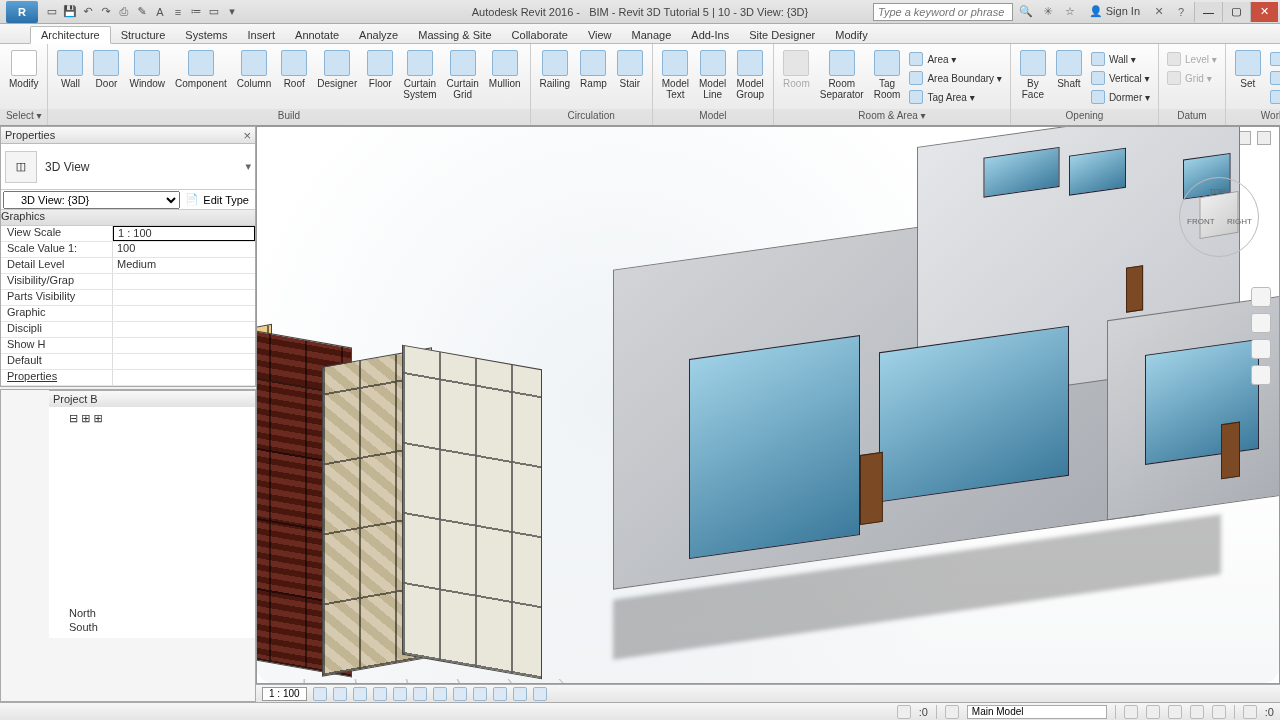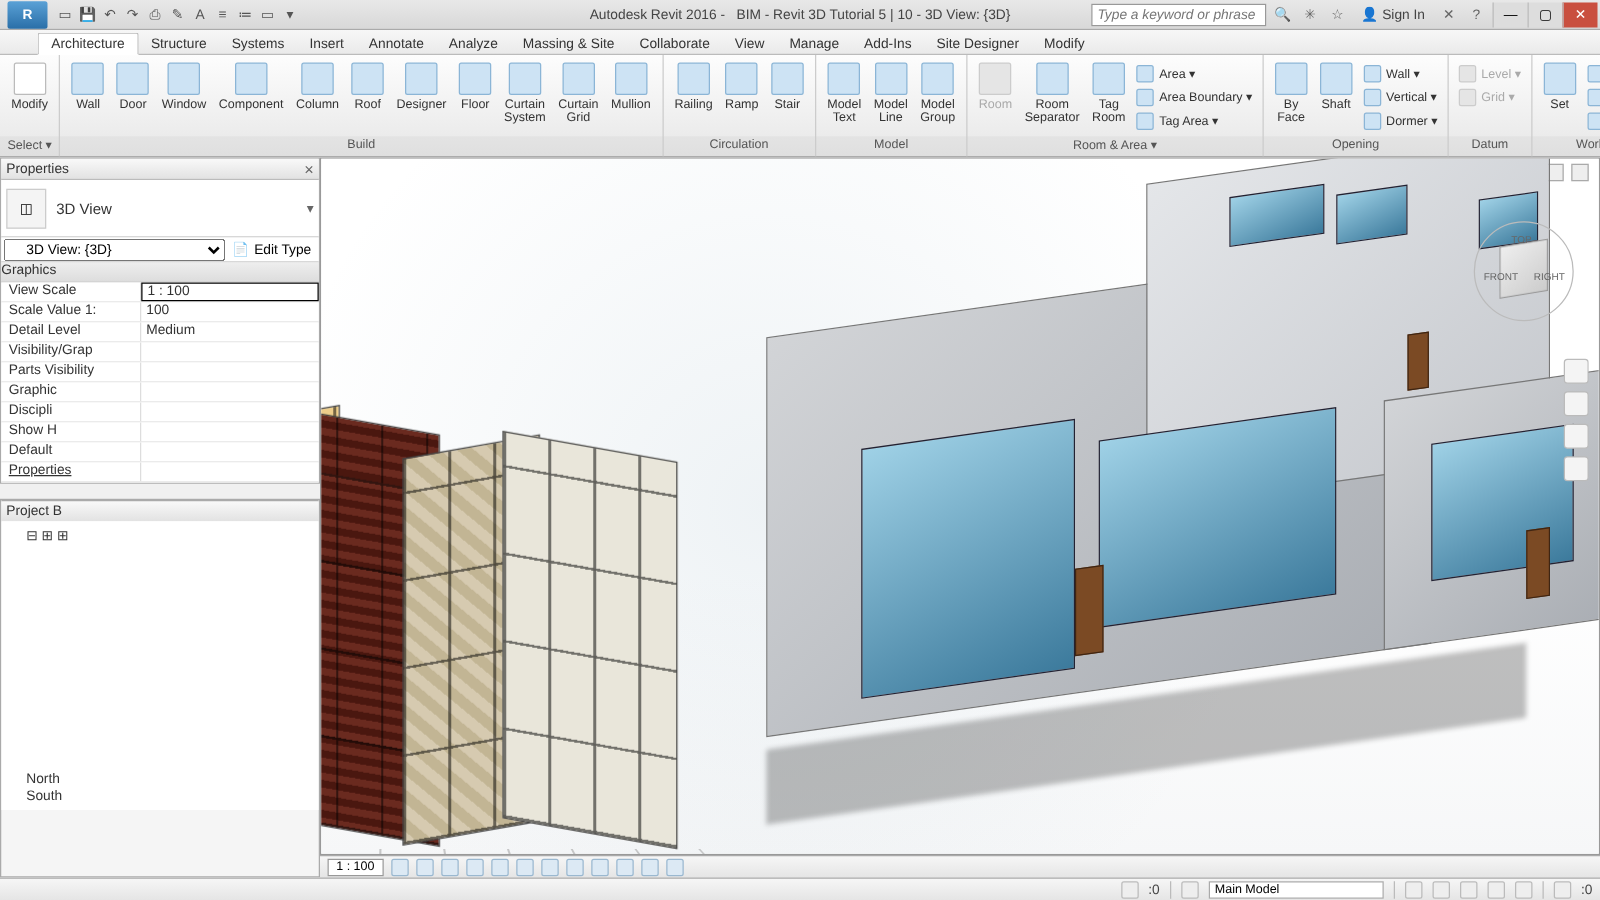--- a/index.html
+++ b/index.html
@@ -59,21 +59,21 @@
 .pb-hdr { height:17px; background:linear-gradient(#f9f9f9,#e2e2e2); display:flex; align-items:center; padding:0 4px; font-size:11px; color:#333; border-top:1px solid #aaa;}
 .tree { background:#fff; padding:4px; font-size:11px; color:#333;}
 .tree .tn { padding:1px 0 1px 16px;}
 .linkish { color:#0058b0; text-decoration:underline; }
 
 
 .viewport { position:absolute; top:126px; left:256px; right:0; bottom:36px; background:#fff; border:1px solid #999; }
 .vp-bg { width:100%; height:100%; background:
   radial-gradient(circle at 35% 50%, rgba(160,185,200,.18), transparent 55%),
   linear-gradient(180deg,#fff 0%,#fff 60%, #f6f7f8 100%);
-  position:relative; overflow:hidden;}
+  position:relative; overflow:hidden;border-radius:16px;}
 .model { position:absolute; inset:0; }
 .building { position:absolute; left:300px; top:40px; width:720px; height:440px; transform:skewY(-8deg) scaleX(.95); }
 .bwall { position:absolute; background:linear-gradient(145deg,#d2d4d7,#a9adb3); border:1px solid #777; }
 .bwin { position:absolute; background:linear-gradient(160deg,#9fd1e6,#3c7a9c); border:1px solid #223; }
 .bdoor { position:absolute; background:#7b4a24; border:1px solid #3f2512; }
 .shad { position:absolute; background:rgba(0,0,0,.25); filter:blur(2px); }
 
 .foreground { position:absolute; left:-195px; top:180px; width:620px; height:420px; }
 .fgwall { position:absolute; border:1px solid #444; }
 .fg1 { left:60px; top:30px; width:150px; height:330px; background:linear-gradient(#efcf8c,#d3a53b); transform:skewY(-10deg);}
@@ -408,21 +408,21 @@
         <div class="proprow">
           <div class="pn">Default</div>
           <div class="pv"></div>
         </div>
       </div>
     <div class="proprow">
         <div class="pn linkish">Properties</div>
         <div class="pv"></div>
       </div>
   </div>
-  <div class="panelbox" style="flex:1; margin-top:12px; overflow:hidden;">
+  <div class="panelbox" style="flex:1; margin-top:2px; overflow:hidden;padding-left:48px;">
     <div class="pb-hdr">
         <span>Project B</span>
       </div>
     <div class="tree">
       <div class="tn">⊟ ⊞ ⊞</div>
       <div style="height:180px;"></div>
       <div class="tn">North</div>
       <div class="tn">South</div>
     </div>
   </div>

